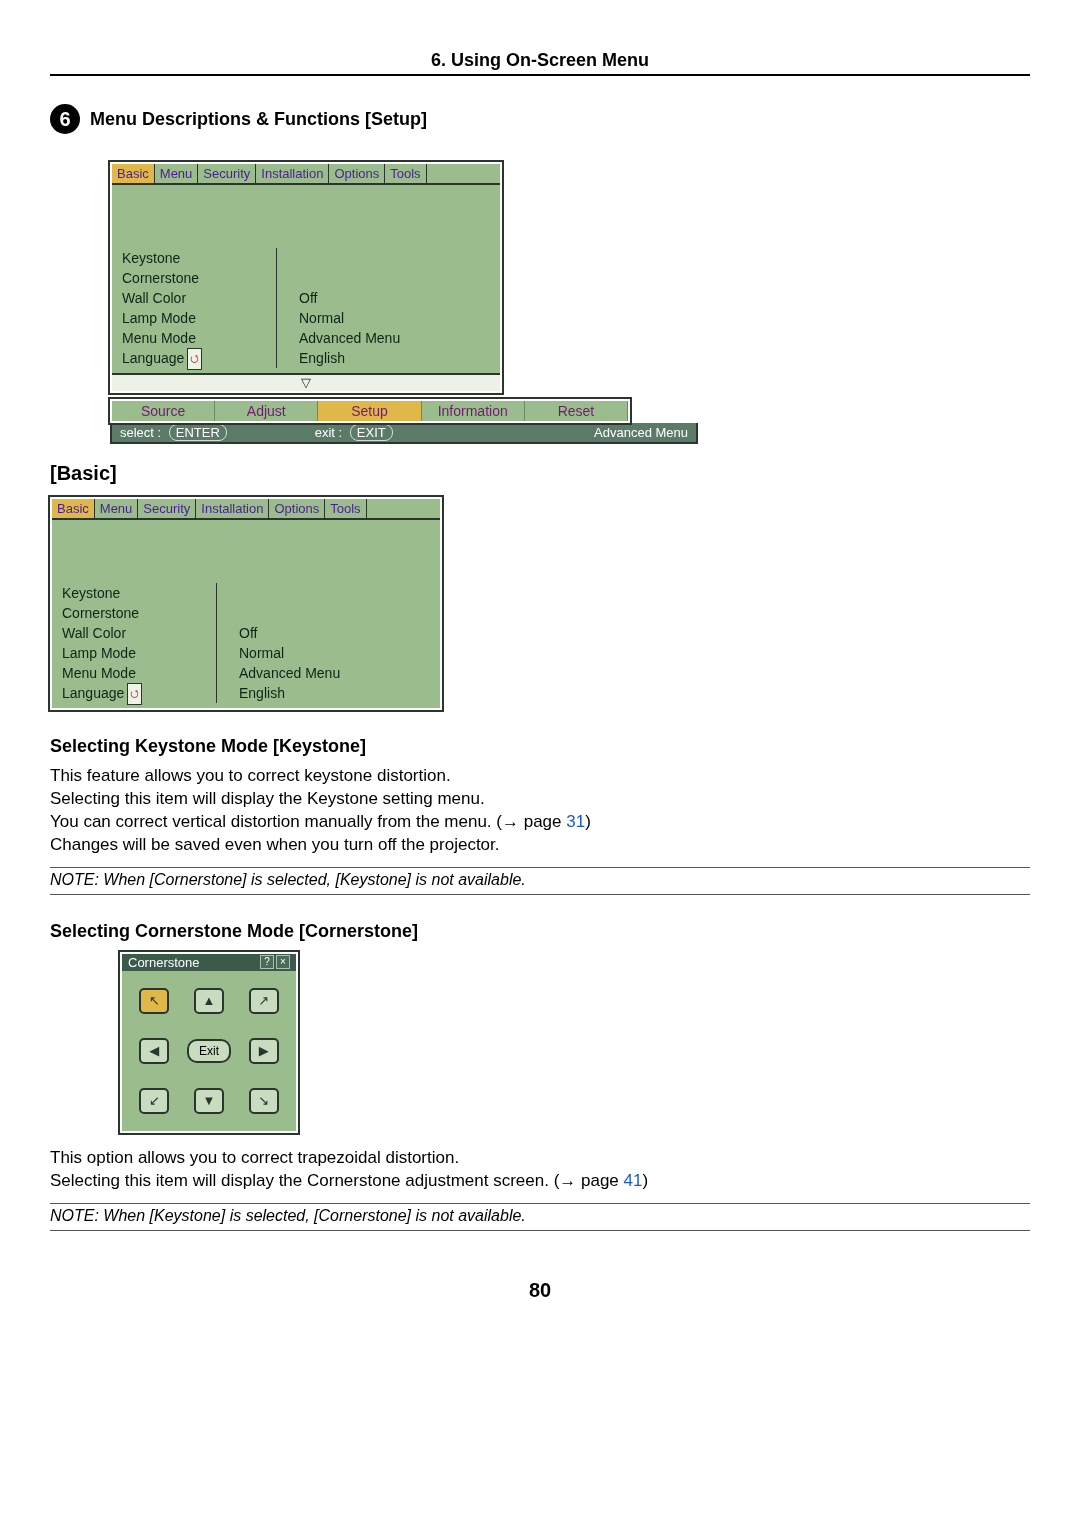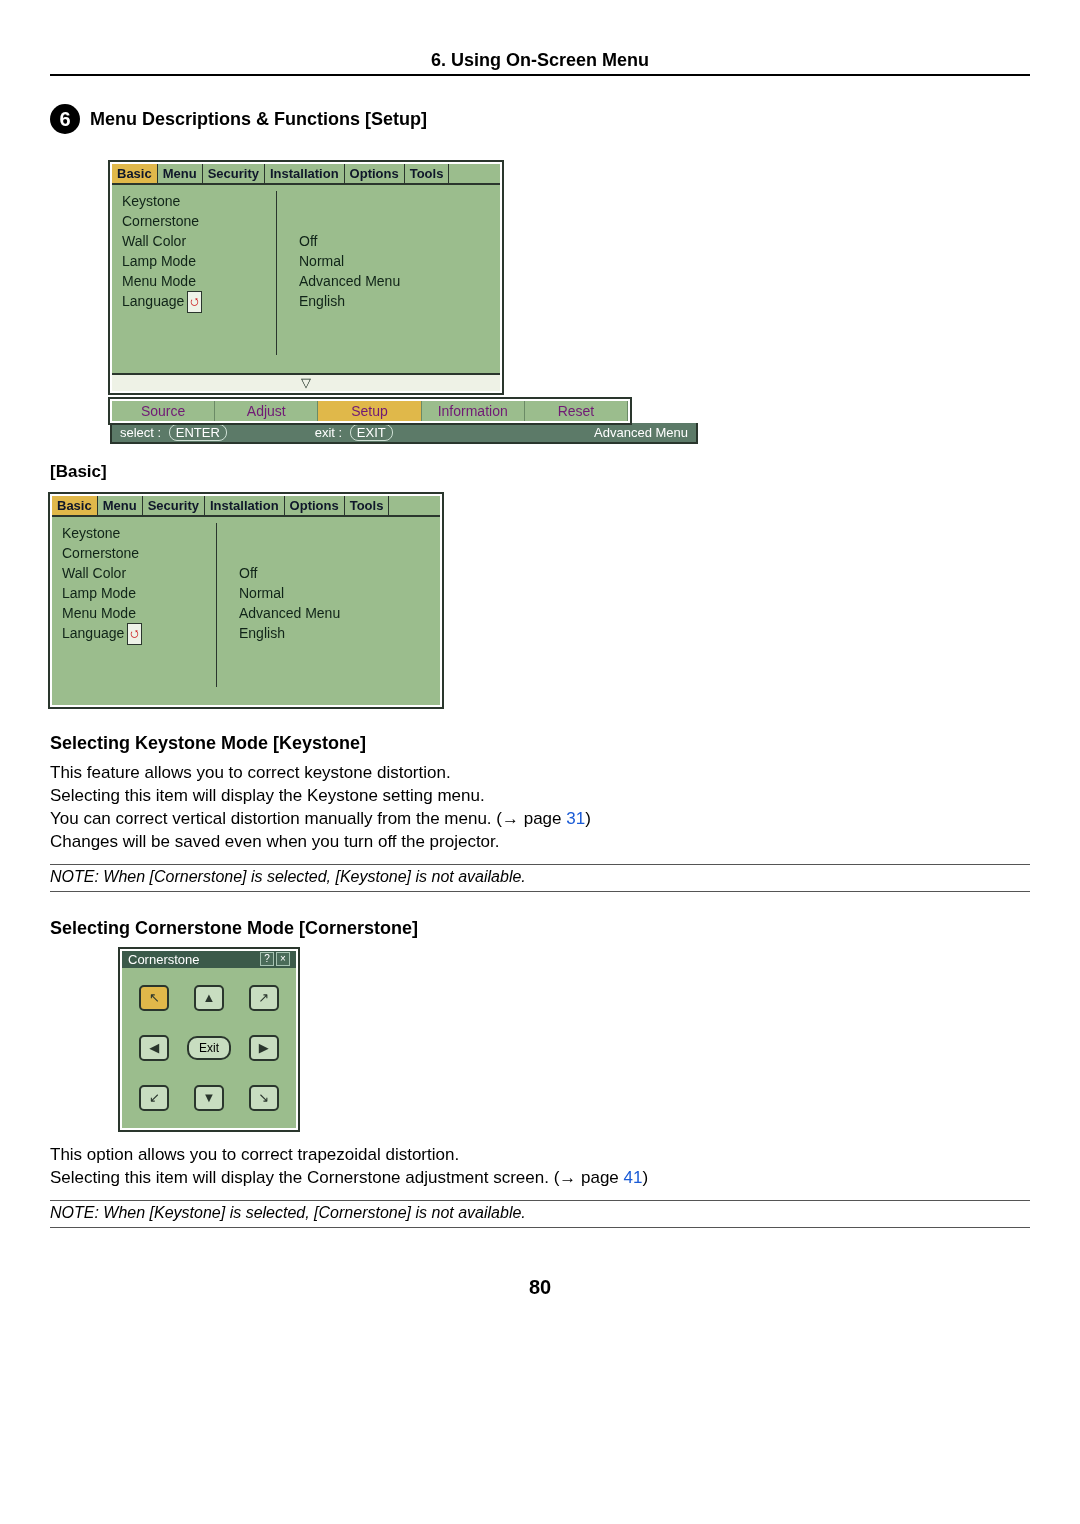--- a/index.html
+++ b/index.html
@@ -61,31 +61,32 @@
   }
   .osd-tabs {
     display: flex;
     background: #9bbd8d;
     border-bottom: 2px solid #2a362d;
   }
   .osd-tab {
     padding: 2px 5px 2px 5px;
     border-right: 1px solid #2a362d;
     font-size: 13px;
-    font-weight: bold;
-    color: #0f172a;
+    font-weight: normal;
+    color: #4c1d95;
   }
   .osd-tab.active {
     background: #e0b84a;
     border-right: 1px solid #2a362d;
   }
   .osd-body {
     display: flex;
-    padding: 6px 10px 18px 10px;
+    padding: 6px 10px 5px 10px;
     min-height: 188px;
+    align-items: flex-end;
   }
   .osd-labels {
     border-right: 1px solid #2a362d;
     width: 155px;
     padding-right: 8px;
   }
   .osd-vals {
     padding-left: 22px;
     flex: 1;
     padding-top: 40px; 
@@ -144,21 +145,21 @@
   .osd-status .r { flex: 1.3; text-align: right; }
   .pill {
     border: 1px solid #cfe0d5;
     border-radius: 8px;
     padding: 0 6px;
     margin-left: 4px;
   }
 
   .basic-heading {
     font-weight: bold;
-    font-size: 17px;
+    font-size: 20px;
     margin: 18px 0 12px 0;
   }
 
   
   .osd-panel.small { width: 392px; }
 
   
   .sub-h4 {
     font-weight: bold;
     font-size: 18px;

